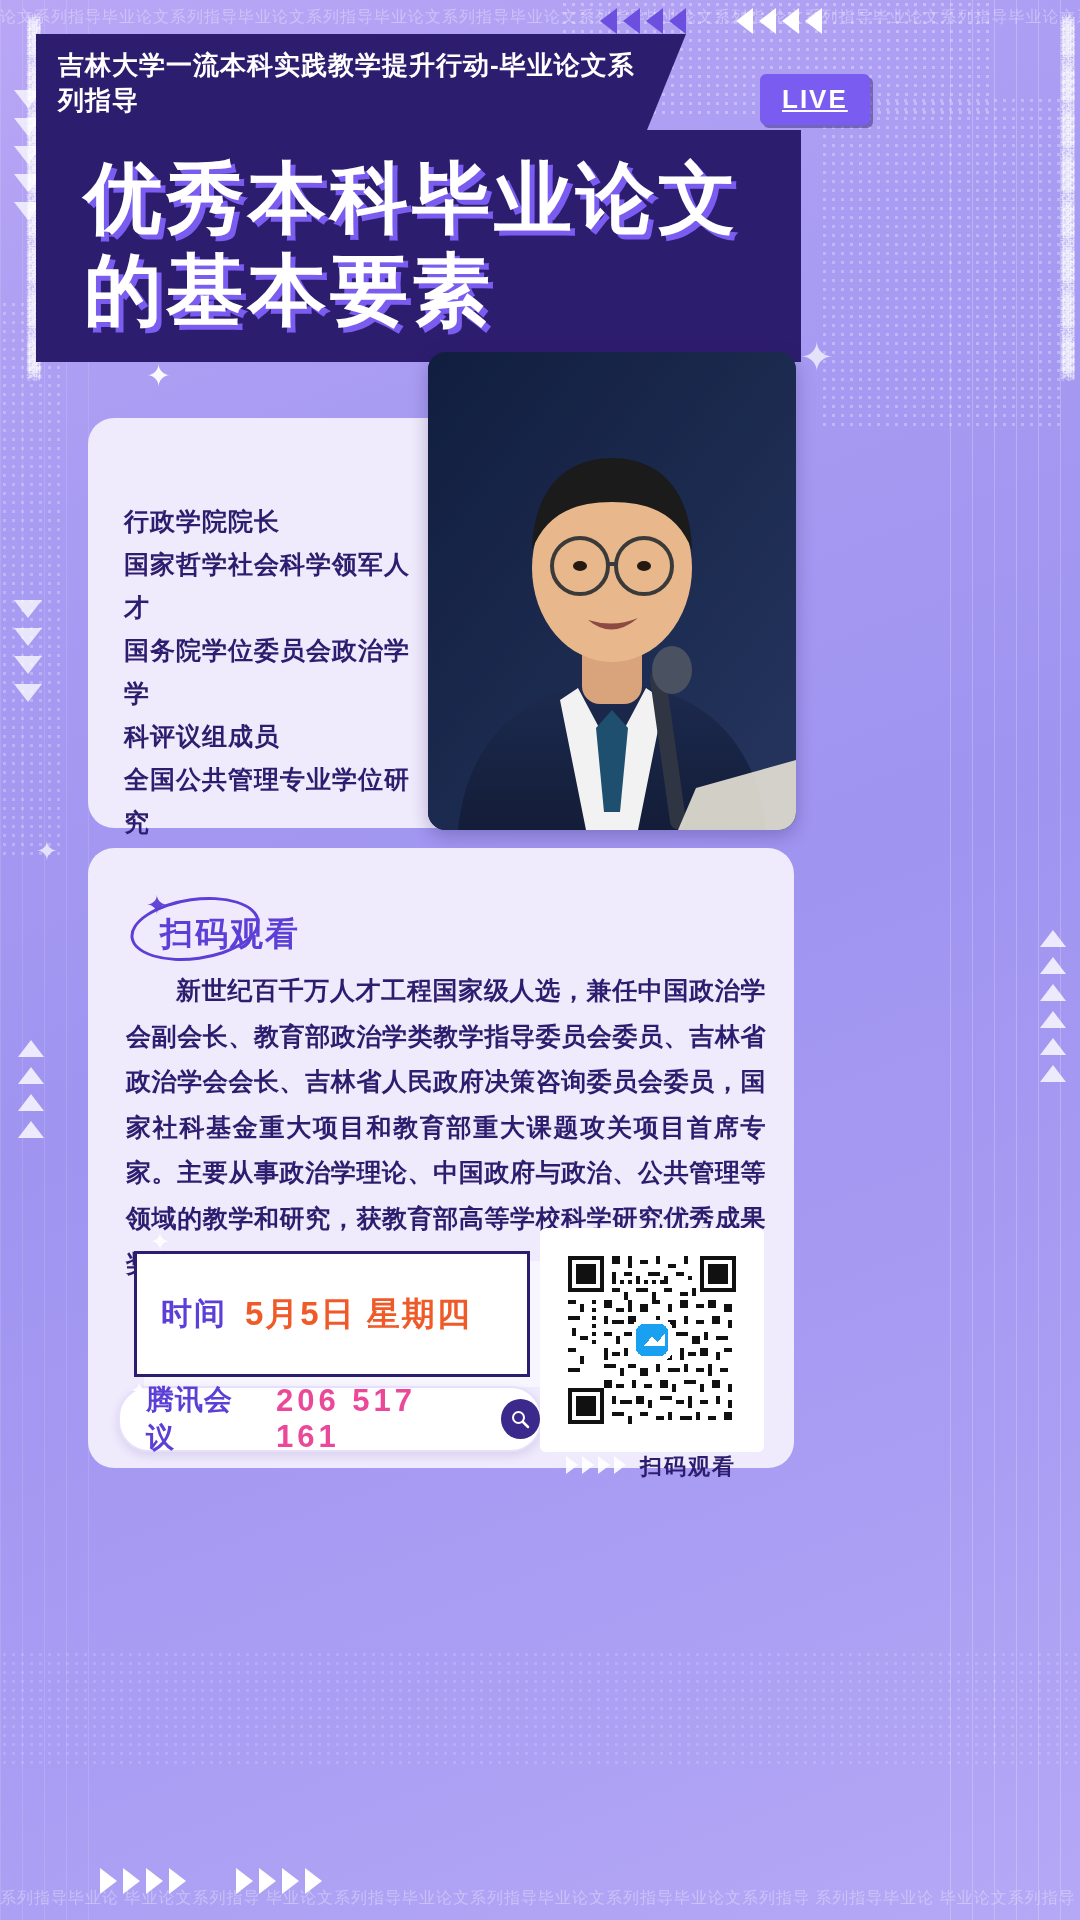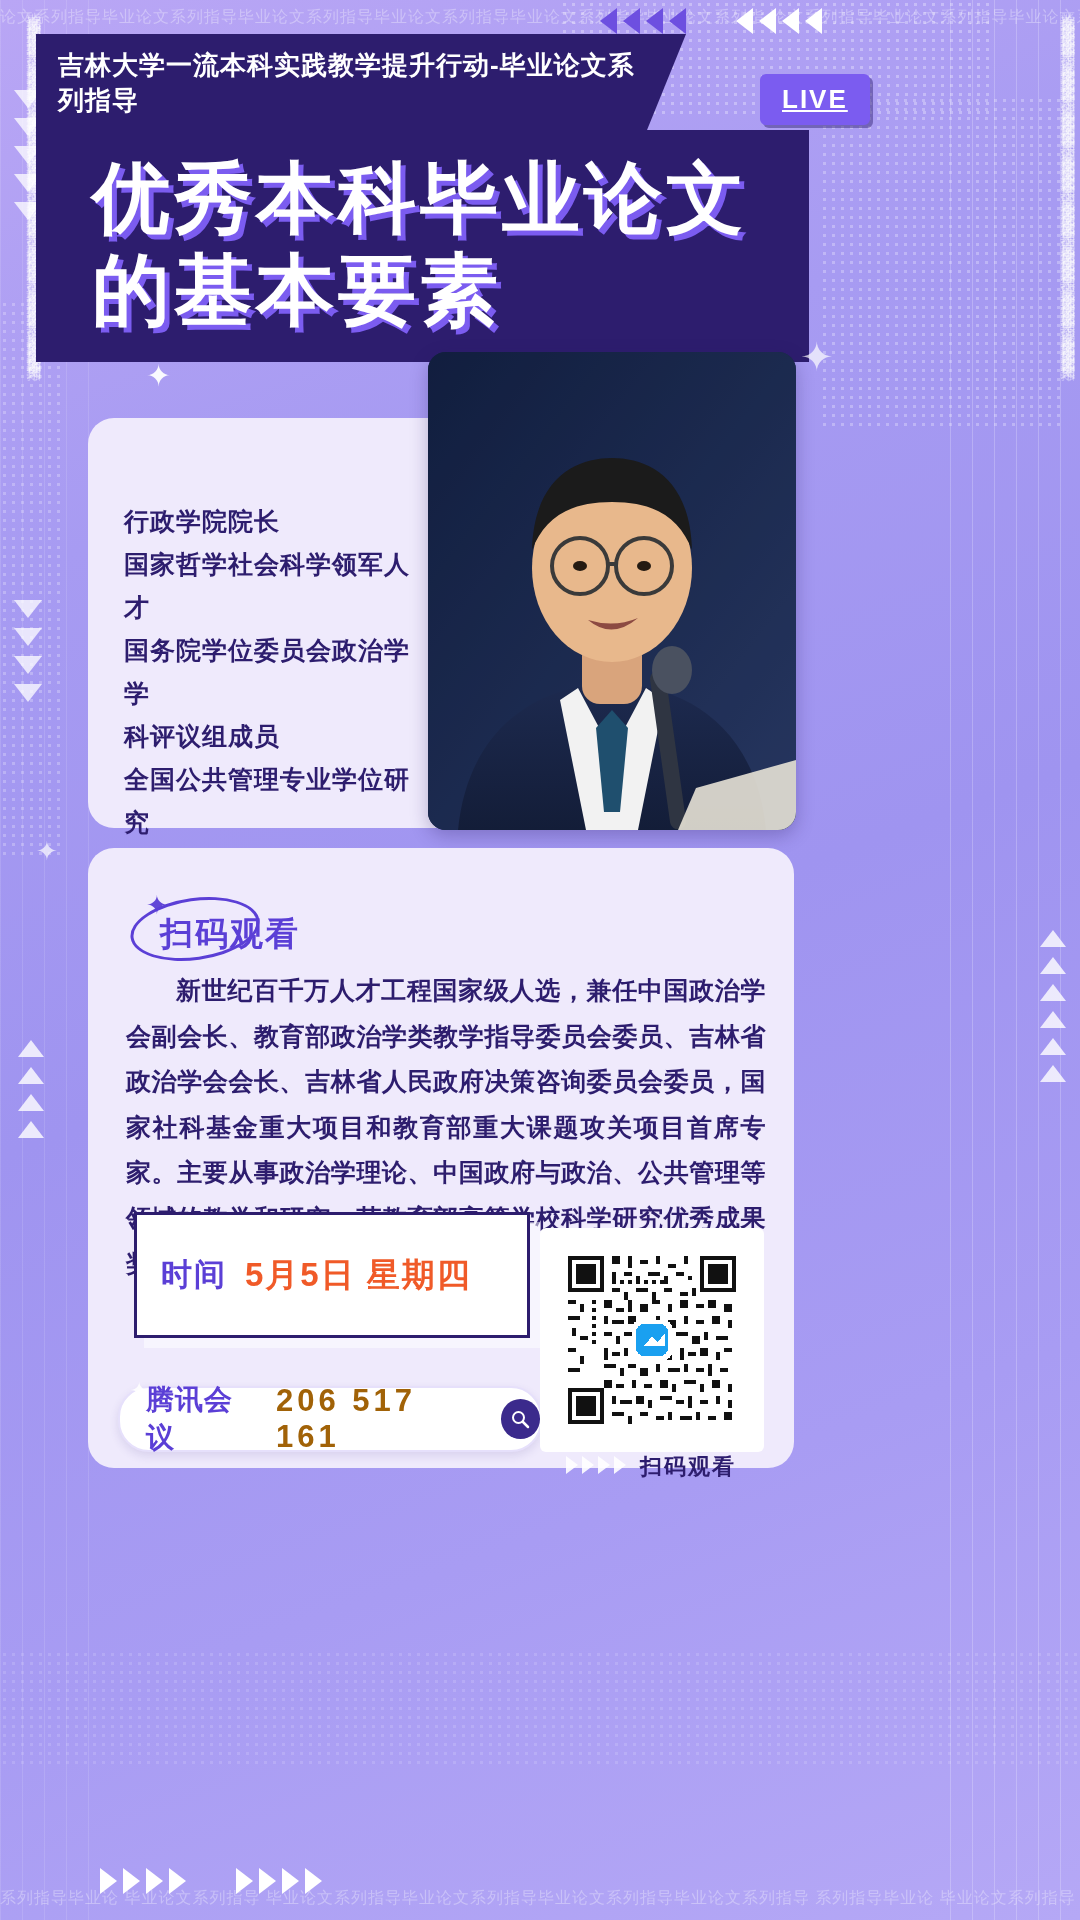--- a/index.html
+++ b/index.html
@@ -76,21 +76,21 @@
     background:#2d1d6e;
     color:#ffffff;
     font-size:26px;font-weight:bold;
     padding:14px 28px 12px 22px;
     width:600px;
     letter-spacing:1px;
     clip-path:polygon(0 0,100% 0,94% 100%,0 100%);
   }
   .hdr-main{
     position:relative;margin-top:0;
-    background:#2d1d6e;width:765px;padding:22px 0 26px 8px;
+    background:#2d1d6e;width:765px;padding:22px 0 26px 0;
   }
   .hdr-line{
     color:#ffffff;font-size:78px;font-weight:900;letter-spacing:4px;
     padding-left:48px;line-height:1.18;
     text-shadow:5px 5px 0 #7b5cf0;
     font-family:"DejaVu Sans","Liberation Sans",sans-serif;
   }
   .live-badge{
     position:absolute;top:74px;left:760px;
     background:#7b5cf0;color:#fff;font-weight:bold;font-size:26px;
@@ -133,39 +133,39 @@
     border:3px solid #5b3fd6;border-radius:50%;
     transform:rotate(-8deg);
   }
   .intro-body{
     position:absolute;top:968px;left:126px;width:640px;
     color:#2d1d6e;font-size:25px;font-weight:bold;line-height:1.82;
     text-align:justify;text-indent:2em;letter-spacing:.5px;
   }
   
   .time-box{
-    position:absolute;top:1212px;left:134px;width:390px;height:120px;
+    position:absolute;top:1251px;left:134px;width:390px;height:120px;
     background:#ffffff;border:3px solid #2d1d6e;
     box-shadow:10px 10px 0 rgba(255,255,255,.5);
     display:flex;align-items:center;
   }
   .time-label{
     color:#5b3fd6;font-size:31px;font-weight:bold;margin-left:24px;letter-spacing:2px;
   }
   .time-values{margin-left:18px;}
   .time-values div{color:#f05a28;font-size:33px;font-weight:bold;letter-spacing:2px;line-height:1.25;}
   
   .meet-box{
     position:absolute;top:1386px;left:118px;width:420px;height:62px;
     background:#ffffff;border-radius:31px;border:2px solid #e6e0fb;
     display:flex;align-items:center;
     box-shadow:0 4px 10px rgba(60,40,130,.12);
   }
   .meet-label{color:#5b3fd6;font-size:28px;font-weight:bold;margin-left:26px;letter-spacing:1px;}
-  .meet-no{color:#a16207;font-size:31px;font-weight:bold;margin-left:16px;letter-spacing:4px;}
+  .meet-no{color:#ec4899;font-size:31px;font-weight:bold;margin-left:16px;letter-spacing:4px;}
   .meet-icon{
     width:40px;height:40px;border-radius:50%;background:#3b2a8c;color:#fff;
     display:flex;align-items:center;justify-content:center;font-size:20px;margin-left:12px;
   }
   .qr-wrap{position:absolute;top:1228px;left:540px;width:224px;height:224px;background:#ffffff;border-radius:6px;padding:0;}
   .qr{position:absolute;top:1252px;left:564px;width:176px;height:176px;}
   .scan-text{
     position:absolute;top:1452px;left:640px;color:#2d1d6e;font-size:22px;font-weight:bold;letter-spacing:2px;
   }
   .scan-arrows{position:absolute;top:1456px;left:566px;display:flex;gap:4px;}

